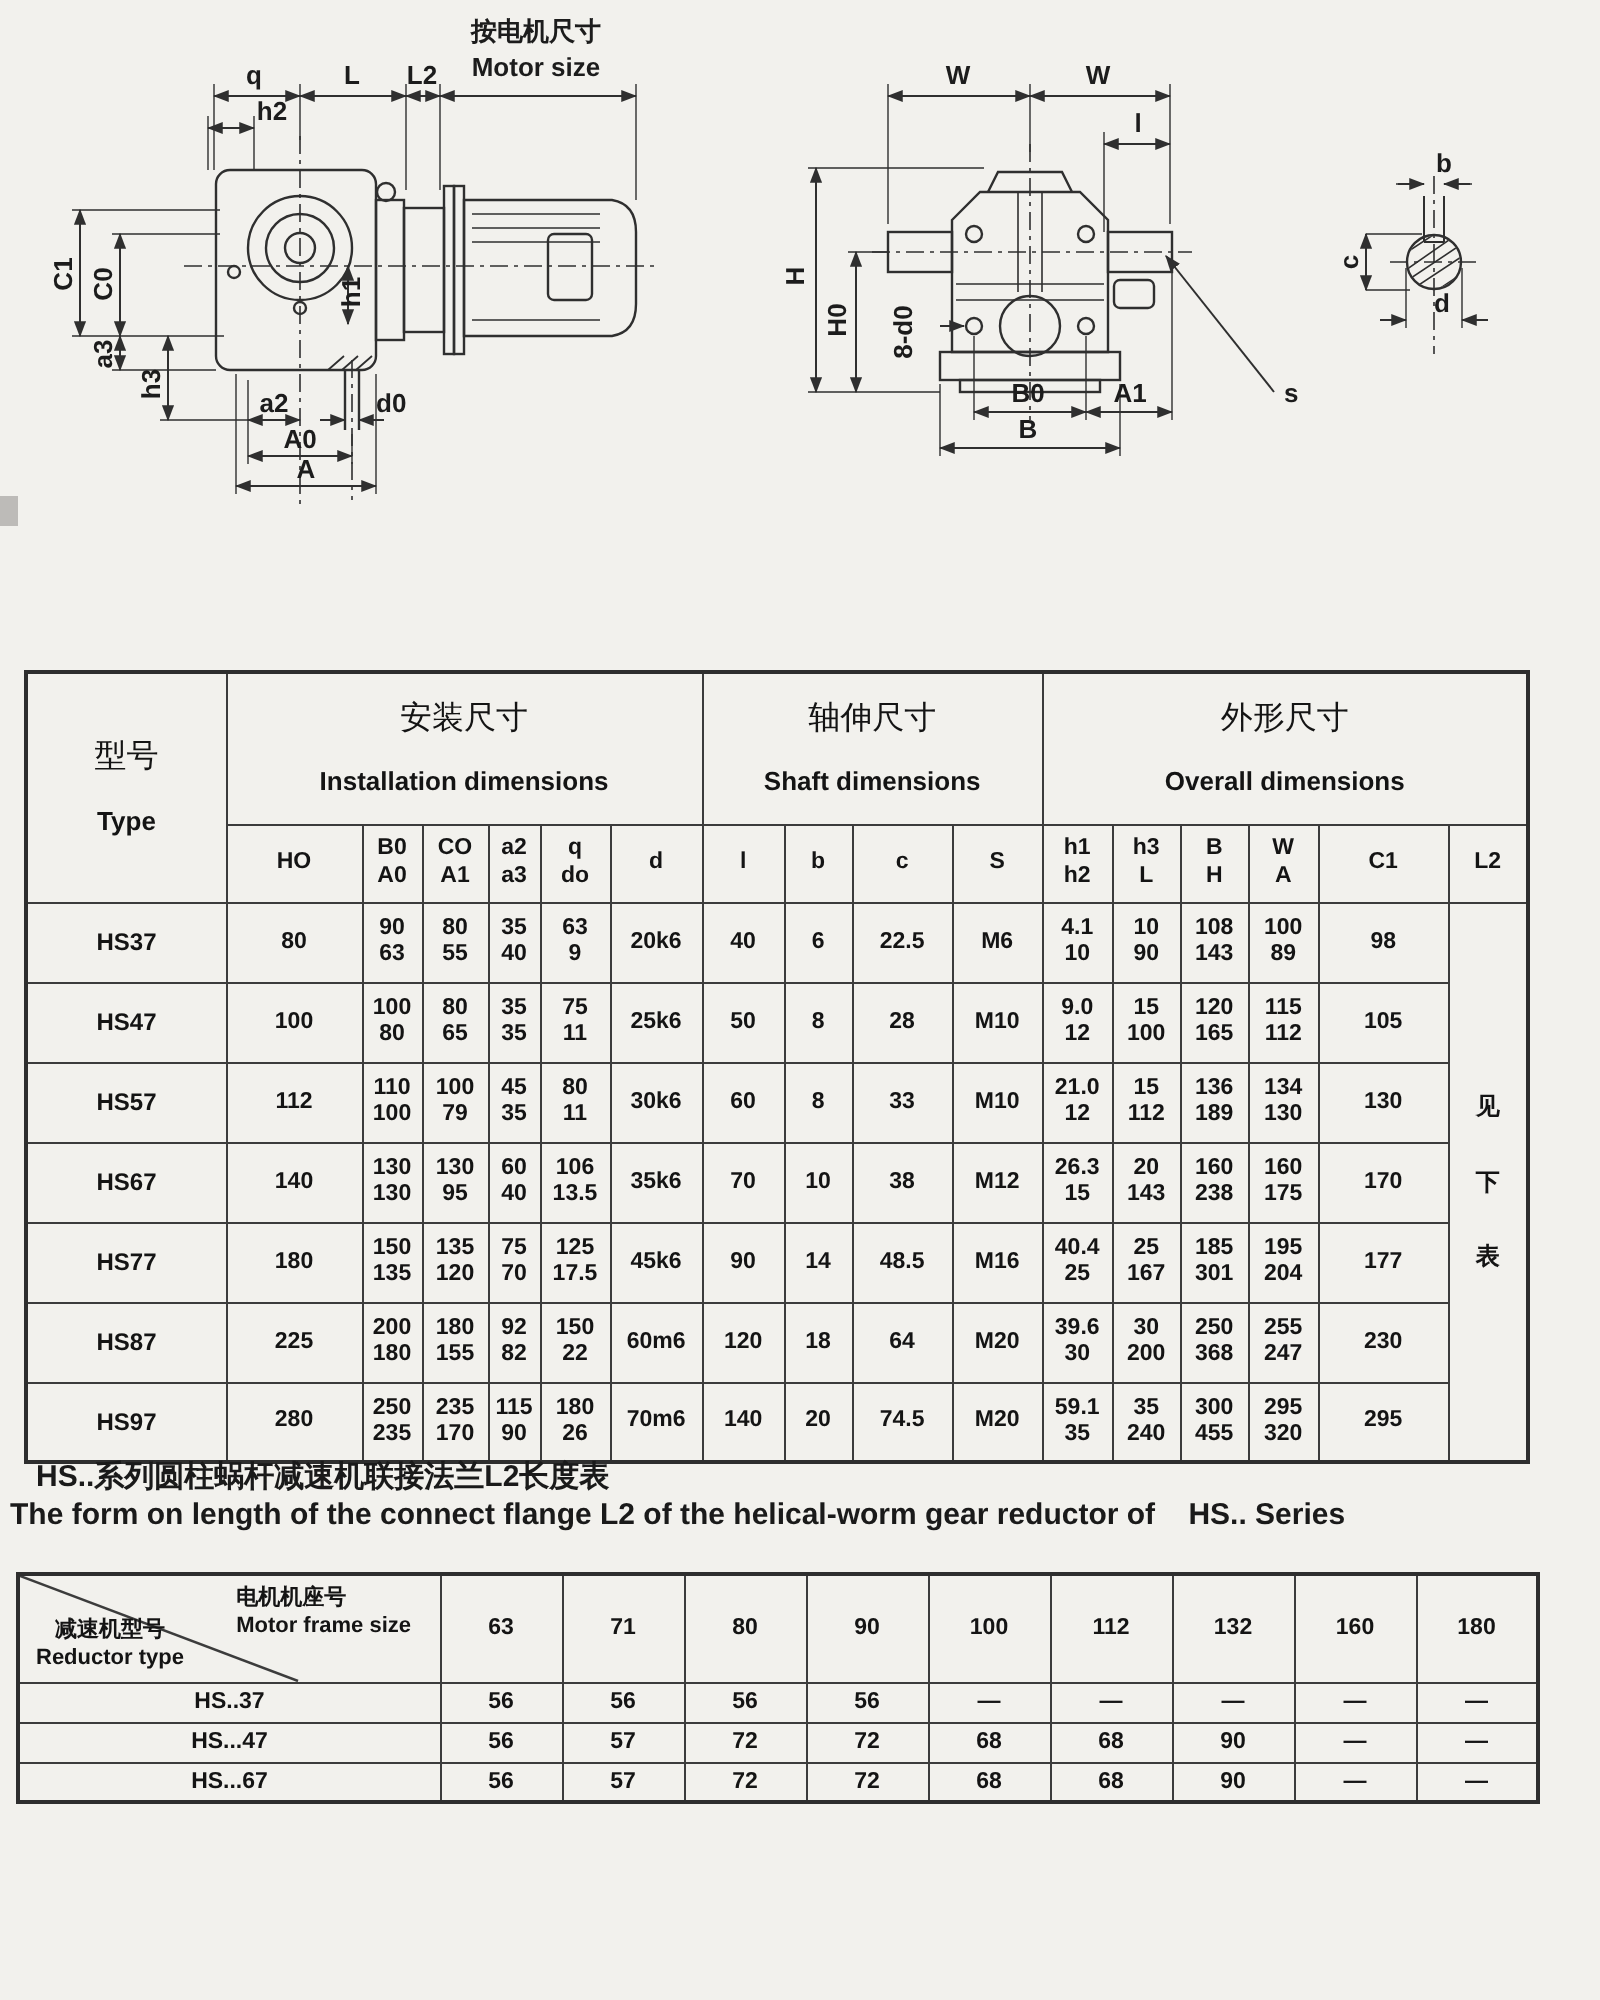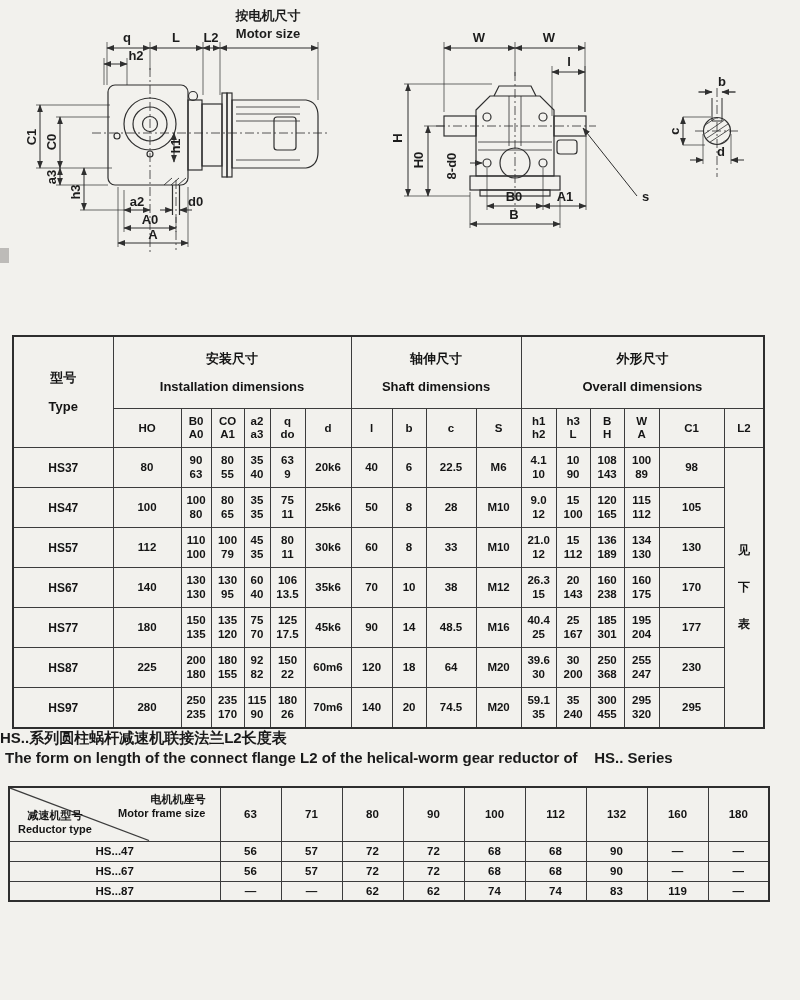--- a/index.html
+++ b/index.html
@@ -10,37 +10,37 @@
   .lbl{font-family:"Liberation Sans",sans-serif;font-size:13px;font-weight:700;fill:#1c1c1c;}
   .lblcn{font-size:13px;font-weight:700;fill:#1c1c1c;}
   
   table{border-collapse:collapse;table-layout:fixed;}
   .t1{position:absolute;left:12px;top:335px;width:751px;border:2px solid #2e2e2e;}
   .t1 th,.t1 td{border:1px solid #3c3c3c;text-align:center;vertical-align:middle;
       font-size:11.5px;font-weight:600;color:#141414;white-space:pre-line;line-height:1.18;padding:0;}
   .t1 thead tr.gr{height:43px;}
   .t1 thead tr.sh{height:39px;padding-left:13px;}
   .t1 tbody tr{height:40px;}
-  .t1 .grp div.cn{font-size:13px;font-weight:700;}
+  .t1 .grp div.cn{font-size:16px;font-weight:400;}
   .t1 .grp div.en{font-size:13px;font-weight:600;}
   .t1 td.model{font-size:12px;font-weight:700;}
   .t1 td.l2note{font-size:12px;font-weight:700;line-height:3.1;}
   
-  .subcn{position:absolute;left:0;top:729px;font-size:15px;font-weight:700;white-space:pre;}
+  .subcn{position:absolute;left:18px;top:729px;font-size:15px;font-weight:700;white-space:pre;}
   .suben{position:absolute;left:5px;top:749px;font-size:15px;font-weight:600;white-space:pre;}
   
   .t2{position:absolute;left:8px;top:786px;width:762px;border:2px solid #2e2e2e;}
   .t2 th,.t2 td{border:1px solid #3c3c3c;text-align:center;vertical-align:middle;
       font-size:11.5px;font-weight:600;color:#141414;padding:0;}
   .t2 thead tr{height:54px;}
   .t2 tbody tr{height:20px;}
   .t2 td.rlabel{font-weight:700;}
   .corner{position:relative;padding:0;}
   .corner .diag{position:absolute;left:0;top:0;width:100%;height:100%;}
-  .c-top{position:absolute;top:4px;right:14px;text-align:right;font-size:11px;font-weight:700;line-height:1.3;}
+  .c-top{position:absolute;top:4px;right:14px;text-align:left;font-size:11px;font-weight:700;line-height:1.3;}
   .c-bot{position:absolute;bottom:4px;left:8px;text-align:center;font-size:11px;font-weight:700;line-height:1.3;}
   .smudge{position:absolute;left:0;top:248px;width:9px;height:15px;background:#9a9894;opacity:.6;}
 </style>
 </head>
 <body>
 
 <div class="sheet">
 
   <div class="smudge"></div>
 
@@ -492,20 +492,32 @@
           <th>90</th>
           <th>100</th>
           <th>112</th>
           <th>132</th>
           <th>160</th>
           <th>180</th>
         </tr>
     </thead>
     <tbody>
         <tr>
+          <td class="rlabel">HS..37</td>
+          <td>56</td>
+          <td>56</td>
+          <td>56</td>
+          <td>56</td>
+          <td>—</td>
+          <td>—</td>
+          <td>—</td>
+          <td>—</td>
+          <td>—</td>
+        </tr>
+        <tr>
           <td class="rlabel">HS...47</td>
           <td>56</td>
           <td>57</td>
           <td>72</td>
           <td>72</td>
           <td>68</td>
           <td>68</td>
           <td>90</td>
           <td>—</td>
           <td>—</td>
@@ -515,28 +527,16 @@
           <td>56</td>
           <td>57</td>
           <td>72</td>
           <td>72</td>
           <td>68</td>
           <td>68</td>
           <td>90</td>
           <td>—</td>
           <td>—</td>
         </tr>
-        <tr>
-          <td class="rlabel">HS...87</td>
-          <td>—</td>
-          <td>—</td>
-          <td>62</td>
-          <td>62</td>
-          <td>74</td>
-          <td>74</td>
-          <td>83</td>
-          <td>119</td>
-          <td>—</td>
-        </tr>
       </tbody>
   </table>
 
 </div>
 
 </body></html>

